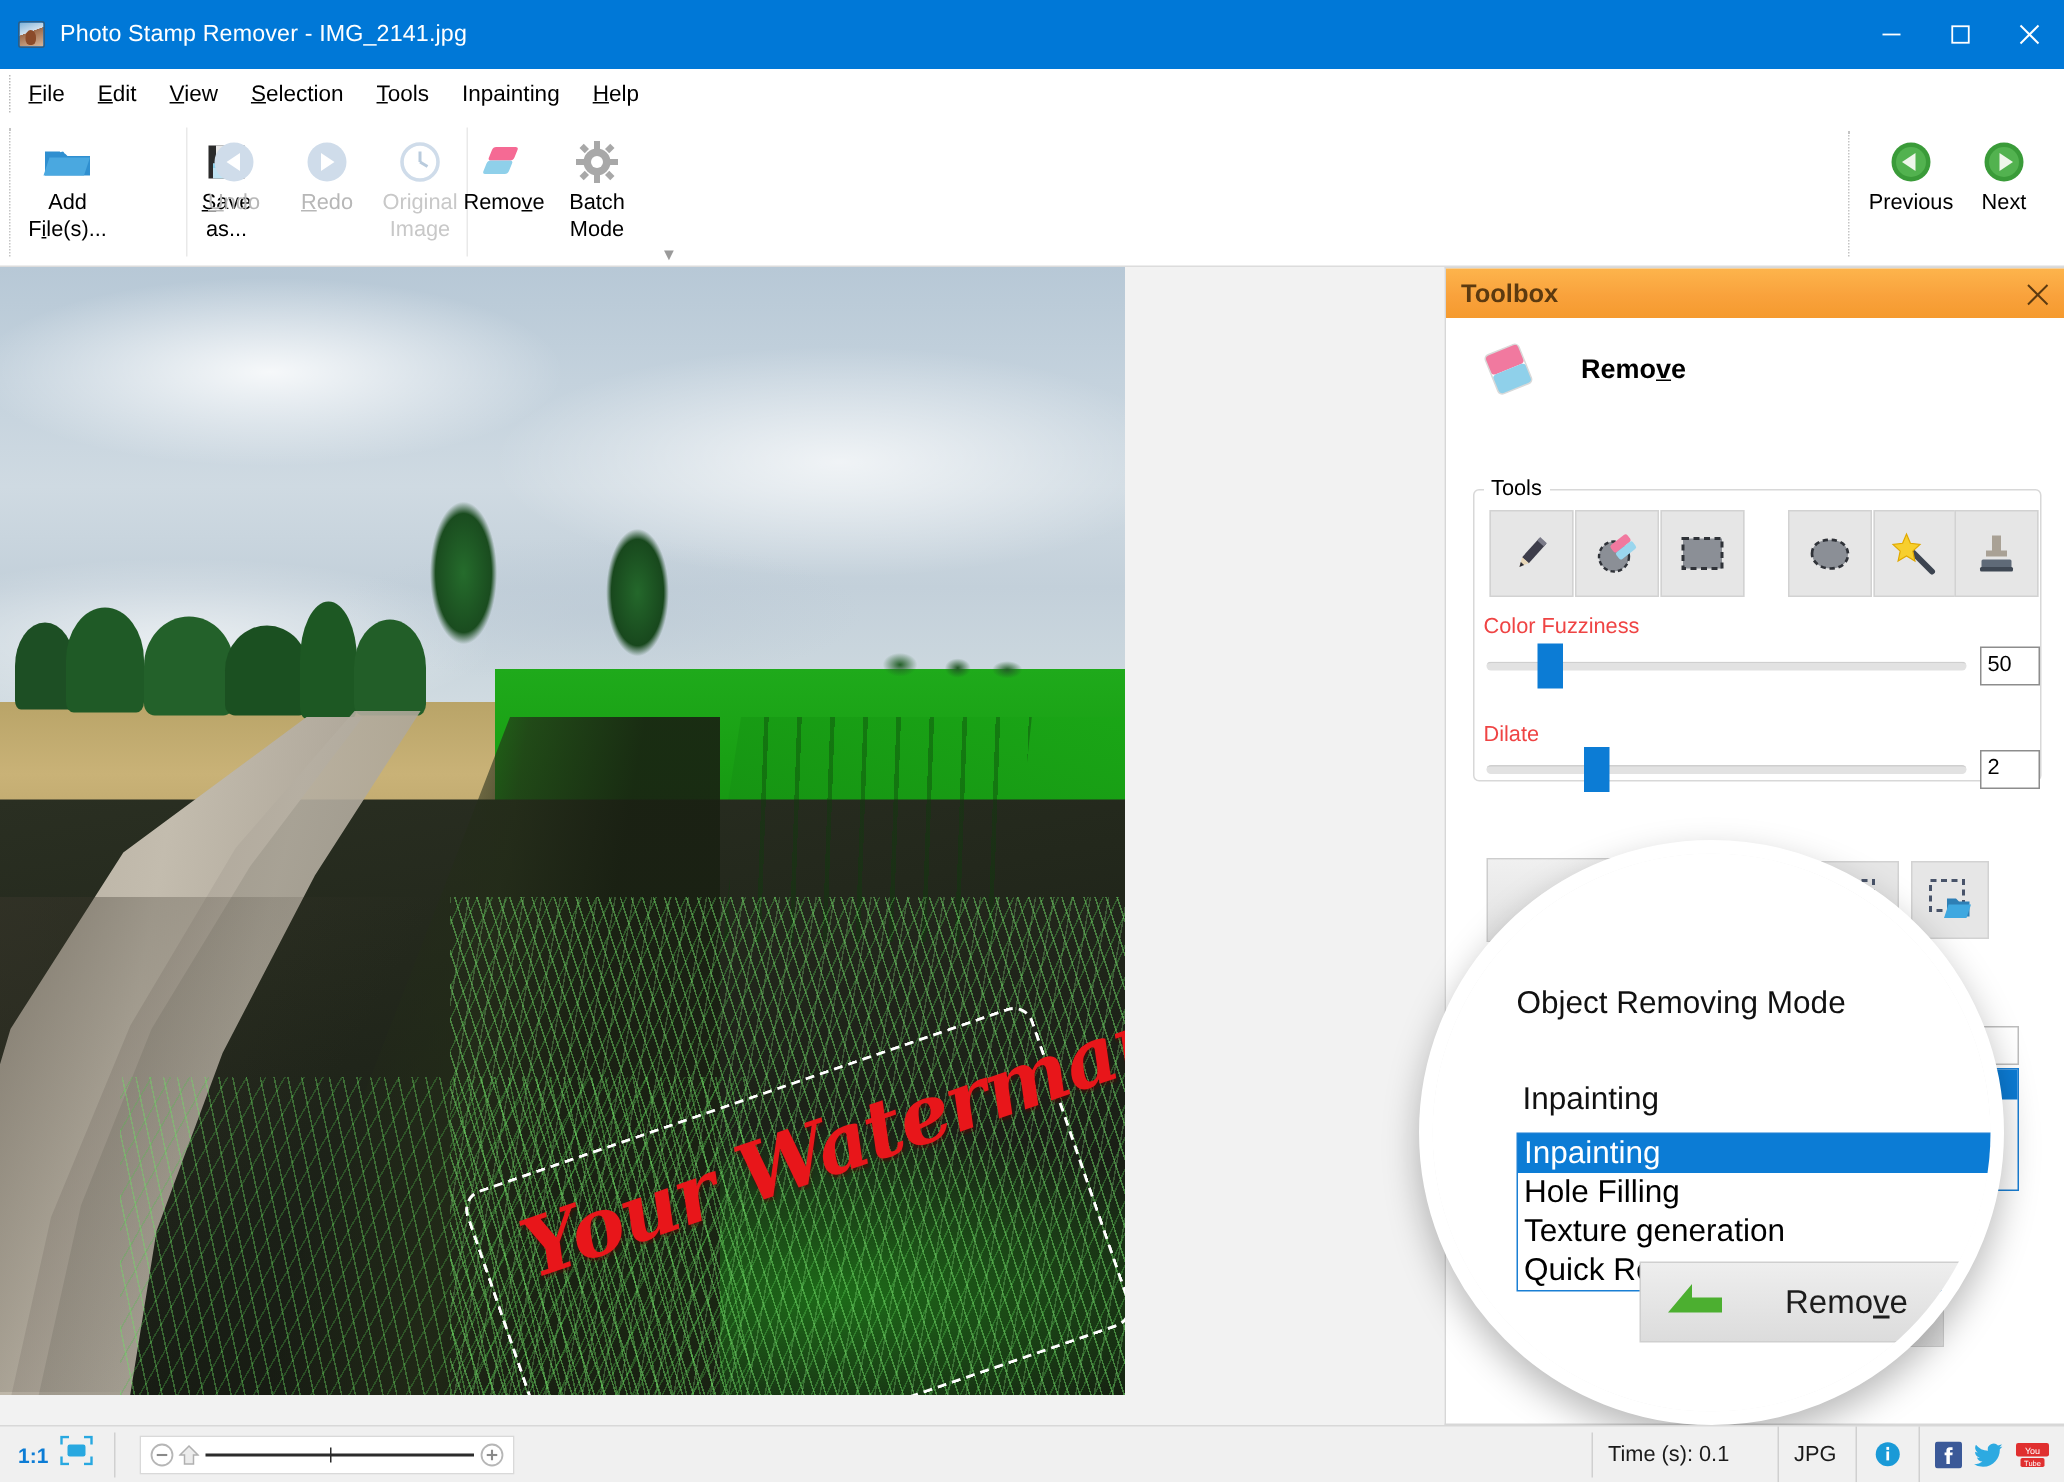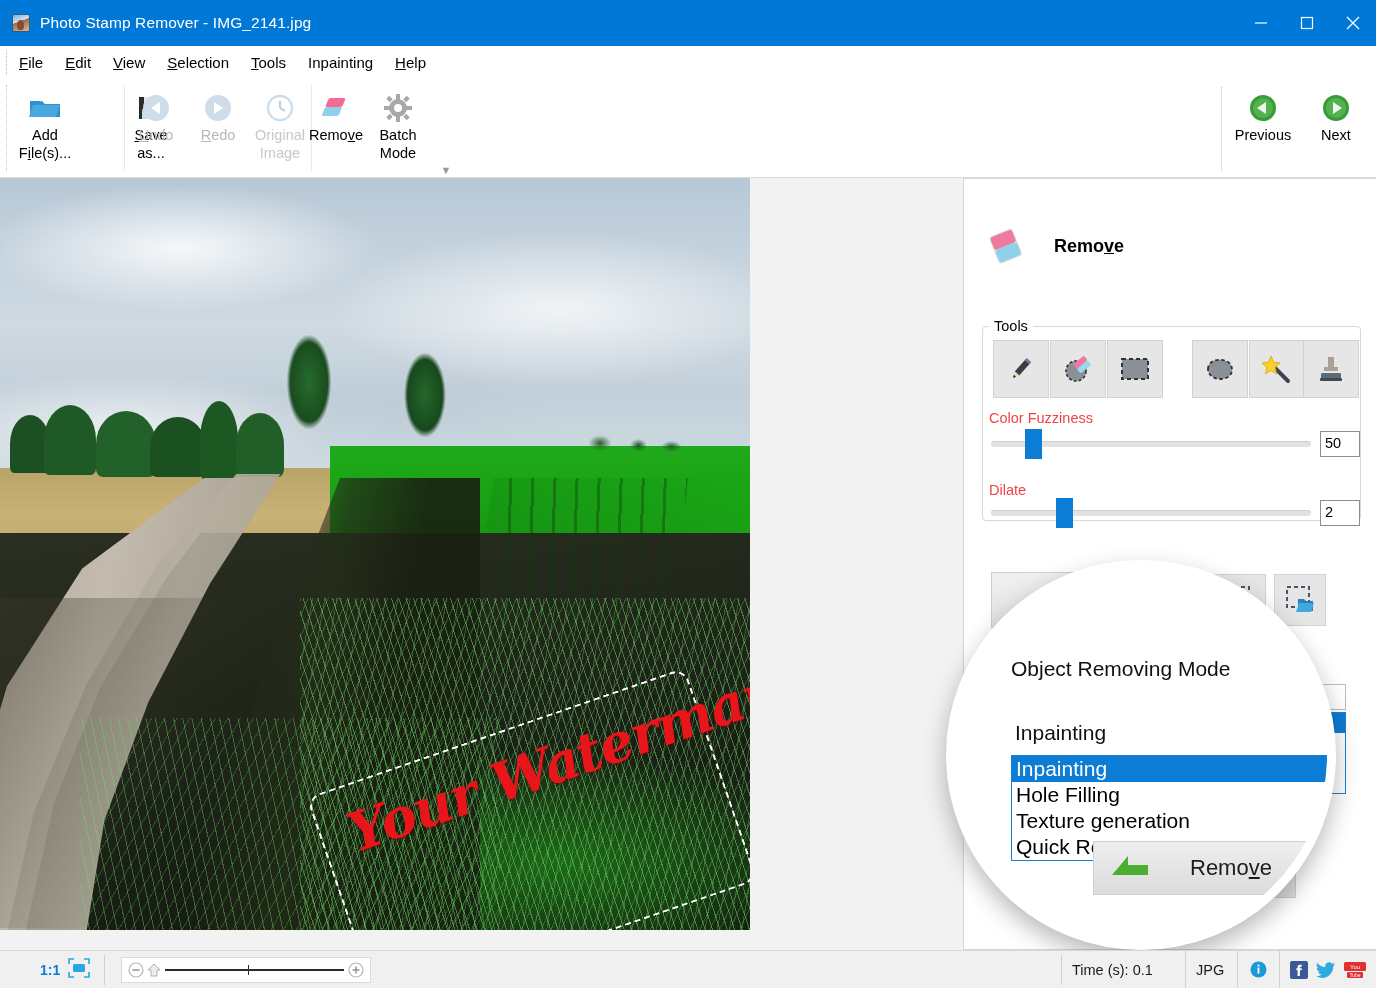--- a/index.html
+++ b/index.html
@@ -300,21 +300,21 @@
 
   
   .statusbar {
     position:absolute; left:0; top:950px; width:1376px; height:38px;
     background:#f0f0f0; border-top:1px solid #d8d8d8; display:flex; align-items:center;
   }
   .sb-cell {
     height:38px; display:flex; align-items:center; padding:0 10px;
     font-size:14.5px; color:#1a1a1a; border-right:1px solid #d0d0d0;
   }
-  .sb-zoomratio { color:#0c7cd5; font-weight:bold; font-size:14px; padding-left:12px;margin-left:28px; }
+  .sb-zoomratio { color:#0c7cd5; font-weight:bold; font-size:14px; padding-left:12px; }
   .sb-fit { padding:0 8px; }
   .sb-slider {
     height:26px; background:#fff; border:1px solid #d9d9d9; display:flex; align-items:center;
     padding:0 6px; margin-left:10px; width:250px;
   }
   .sb-spacer { flex:1; height:38px; }
   .sb-right { display:flex; align-items:center; height:38px; }
   .sb-social { display:flex; align-items:center; gap:8px; padding:0 10px; }
 </style>
 </head>
@@ -450,21 +450,21 @@
             </g>
             <circle cx="15" cy="15" r="4" fill="#ffffff"></circle>
           </svg>
         </div>
         <div class="rb-lab">Batch</div>
         <div class="rb-lab">Mode</div>
       </div>
       <div class="rb-expand" style="position:absolute;left:134px;top:78px;">▼</div>
     </div>
 
-    <div class="rb-group" style="right:12px;gap:11px;">
+    <div class="rb-group" style="right:12px;">
       <div style="position:absolute;left:-8px;top:2px;width:1px;height:84px;border-left:1px dotted #c4c4c4;"></div>
       <div class="rb-btn" style="width:68px;">
         <div class="rb-ico">
           <svg width="30" height="30" viewBox="0 0 30 30">
             <circle cx="15" cy="15" r="13" fill="#3a9b39"></circle>
             <circle cx="15" cy="15" r="10" fill="#52b24f"></circle>
             <path d="M18 9 L9 15 L18 21 Z" fill="#eef6ea"></path>
           </svg>
         </div>
         <div class="rb-lab">Previous</div>
@@ -508,20 +508,29 @@
       <div class="grass-tex"></div>
       <div class="grass-tex2"></div>
       <div class="marching"></div>
       <div class="wm-wrap">
         <div class="watermark">Your Watermark</div>
       </div>
     </div>
   </div>
 
   <div class="toolbox">
+    <div class="tb-header">
+      <div class="tb-title">Toolbox</div>
+      <div class="tb-close">
+        <svg width="15" height="15" viewBox="0 0 15 15">
+            <line x1="1" y1="1" x2="14" y2="14" stroke="#5c3a10" stroke-width="1.3"></line>
+            <line x1="14" y1="1" x2="1" y2="14" stroke="#5c3a10" stroke-width="1.3"></line>
+          </svg>
+      </div>
+    </div>
 
     <div class="tb-body">
       <div class="tb-tool-head">
         <div class="eraser-ico">
           <svg width="48" height="42" viewBox="0 0 48 42">
             <g transform="rotate(-22 24 21)">
               <rect x="12" y="6" width="24" height="14" rx="3" fill="#f1799f"></rect>
               <rect x="12" y="20" width="24" height="14" rx="3" fill="#8fd0ea"></rect>
               <rect x="12" y="6" width="24" height="28" rx="3" fill="none" stroke="#d9d9d9" stroke-width="1"></rect>
             </g>

